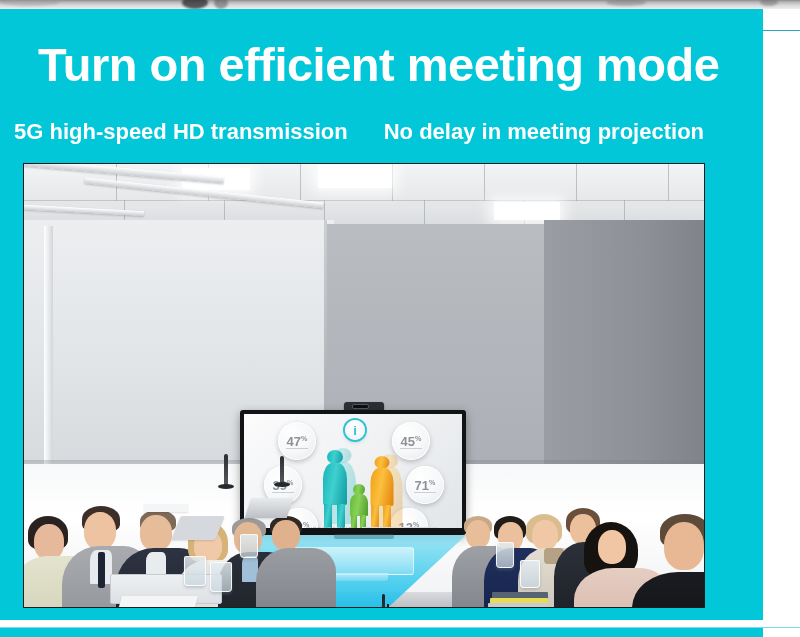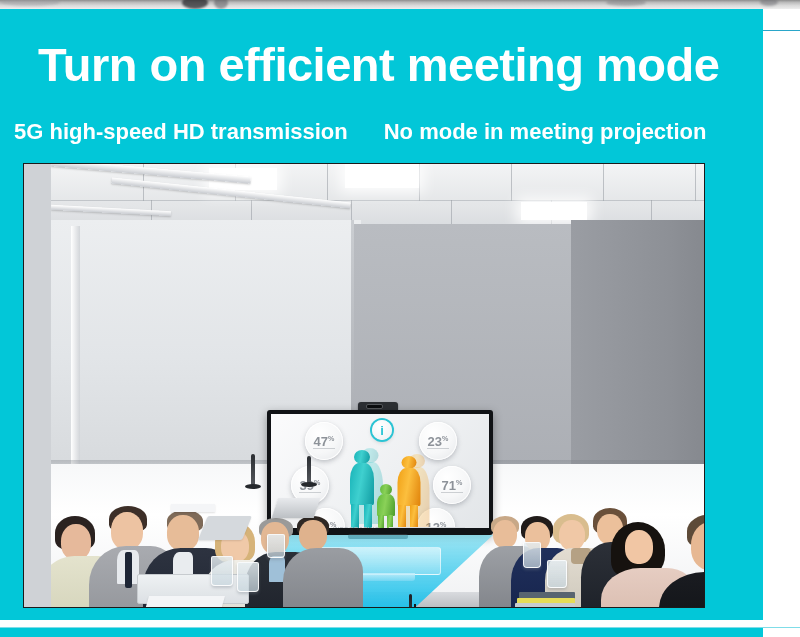--- a/index.html
+++ b/index.html
@@ -55,21 +55,21 @@
   .sub-a{display:inline-block;}
   .sub-b{display:inline-block;margin-left:36px;}
 
   
   .photo{
     position:absolute;left:23px;top:163px;width:682px;height:445px;
     overflow:hidden;background:#cfd2d6;
     border:1px solid #1b1b1b;
     box-sizing:border-box;
   }
-  .photo-inner{position:absolute;inset:0;overflow:hidden;margin-left:27px;}
+  .photo-inner{position:absolute;inset:0;overflow:hidden;}
 
   
   .ceiling{
     position:absolute;left:0;top:0;width:682px;height:72px;
     background:linear-gradient(180deg,#f3f4f5 0%,#e3e5e7 60%,#d5d8dc 100%);
   }
   .ceiling .tile{
     position:absolute;background:rgba(255,255,255,0);
     border-right:1px solid rgba(150,155,162,.55);
     border-bottom:1px solid rgba(150,155,162,.45);
@@ -251,21 +251,21 @@
       <div class="blob b4"></div>
   </div>
 
   <div class="cyan-panel"></div>
   <div class="right-rule"></div>
   <div class="bottom-rule"></div>
   <div class="cyan-strip-bottom"></div>
 
   <div class="headline">Turn on efficient meeting mode</div>
   <div class="sub-row">
-    <span class="sub-a">5G high-speed HD transmission</span><span class="sub-b">No mode in meeting projection</span>
+    <span class="sub-a">5G high-speed HD transmission</span><span class="sub-b">No delay in meeting projection</span>
   </div>
 
   <div class="photo">
     <div class="photo-inner">
 
       <div class="ceiling">
         <div class="tile" style="left:0;top:0;width:92px;height:36px;"></div>
         <div class="tile" style="left:92px;top:0;width:92px;height:36px;"></div>
         <div class="tile" style="left:184px;top:0;width:92px;height:36px;"></div>
         <div class="tile" style="left:276px;top:0;width:92px;height:36px;"></div>
@@ -312,21 +312,21 @@
             <div class="bubble" style="left:20px;top:52px;width:38px;height:38px;">
               <span class="pct" style="font-size:13px;"><span>39</span><sup>%</sup></span>
               <span class="ul"></span>
             </div>
             <div class="bubble" style="left:36px;top:94px;width:38px;height:38px;">
               <span class="pct" style="font-size:13px;"><span>08</span><sup>%</sup></span>
 
             </div>
 
             <div class="bubble" style="left:148px;top:8px;width:38px;height:38px;">
-              <span class="pct" style="font-size:13px;"><span>23</span><sup>%</sup></span>
+              <span class="pct" style="font-size:13px;"><span>45</span><sup>%</sup></span>
               <span class="ul"></span>
             </div>
             <div class="bubble" style="left:162px;top:52px;width:38px;height:38px;">
               <span class="pct" style="font-size:13px;"><span>71</span><sup>%</sup></span>
               <span class="ul"></span>
             </div>
             <div class="bubble" style="left:146px;top:94px;width:38px;height:38px;">
               <span class="pct" style="font-size:13px;"><span>12</span><sup>%</sup></span>
 
             </div>

